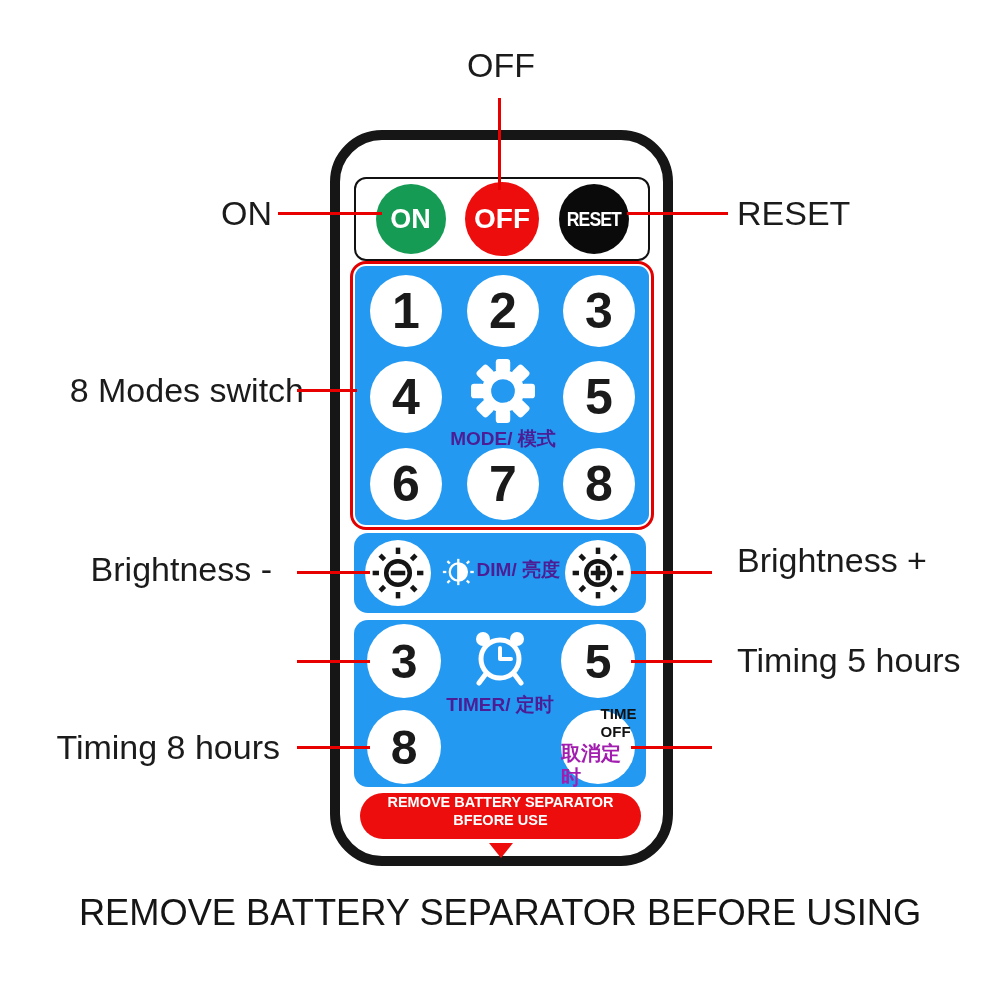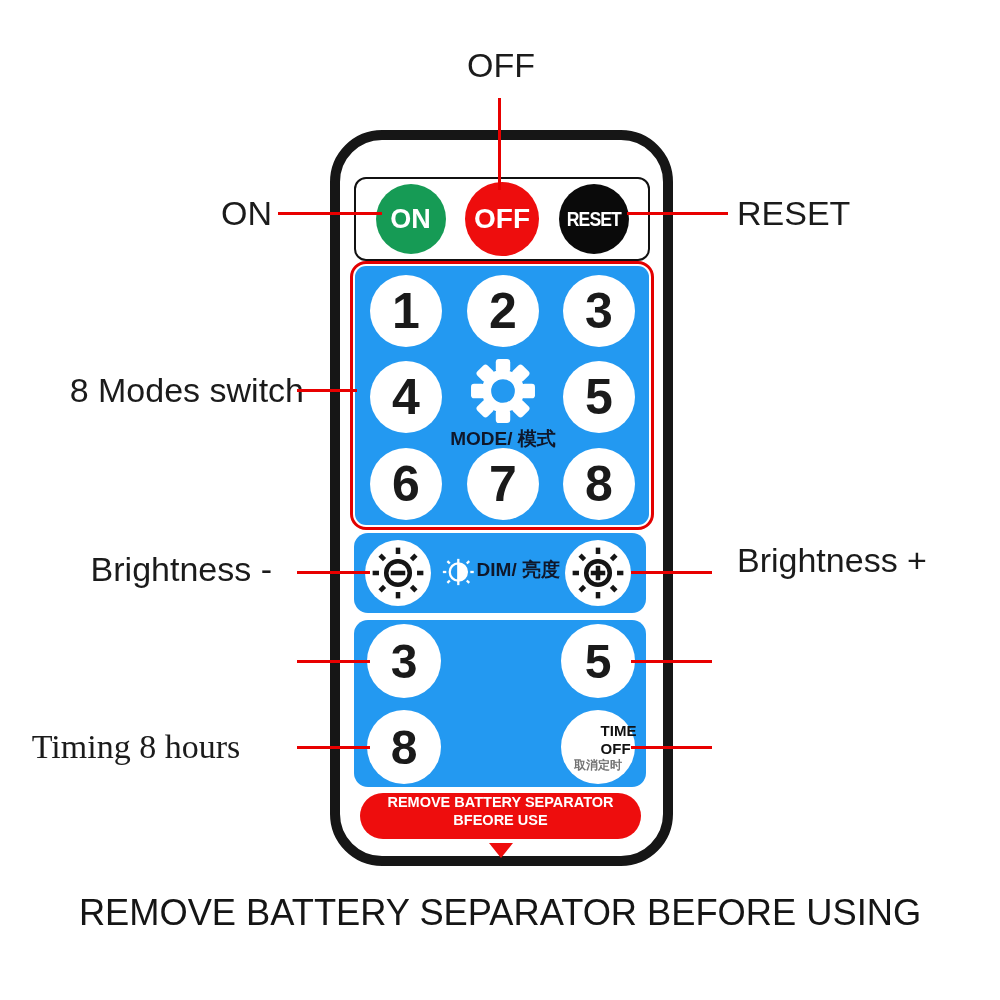--- a/index.html
+++ b/index.html
@@ -9,21 +9,21 @@
   
   .callout{position:absolute;font-size:34px;color:#1b1b1b;white-space:nowrap;}
   .co-off{left:440px;top:46px;width:122px;text-align:center;}
   .co-on{left:0px;top:194px;width:272px;text-align:right;}
   .co-reset{left:737px;top:194px;}
   .co-modes{left:0px;top:371px;width:272px;text-align:right;margin-left:32px;}
   .co-bminus{left:0px;top:550px;width:272px;text-align:right;}
   .co-bplus{left:737px;top:541px;}
   .co-t3{left:0px;top:642px;width:272px;text-align:right;}
   .co-t5{left:737px;top:641px;}
-  .co-t8{left:0px;top:728px;width:272px;text-align:center;font-family:Liberation Serif, serif;}
+  .co-t8{left:8px;top:728px;width:272px;text-align:right;}
   .co-timeless{left:737px;top:727px;}
 
   
   .line{position:absolute;background:#e80000;z-index:5;}
   .line.h{height:3px;}
   .line.v{width:3px;}
 
   
   .remote{position:absolute;left:330px;top:130px;width:323px;height:716px;
           background:#fff;border:10px solid #161616;border-radius:52px;z-index:2;}
@@ -42,39 +42,39 @@
               border:3px solid #e30000;border-radius:16px;background:#fff;padding:2px;}
   .mode-blue{position:relative;width:100%;height:100%;background:#2399f1;border-radius:11px;}
   .mcircle{position:absolute;width:72px;height:72px;border-radius:50%;background:#fff;
            display:flex;align-items:center;justify-content:center;
            font-size:50px;font-weight:600;color:#1a1a1a;}
   .m-c0{left:15px;top:9px;} .m-c1{left:112px;top:9px;} .m-c2{left:208px;top:9px;}
   .m-c3{left:15px;top:95px;} .m-c4{left:208px;top:95px;}
   .m-c5{left:15px;top:182px;} .m-c6{left:112px;top:182px;} .m-c7{left:208px;top:182px;}
   .mode-center{position:absolute;left:88px;top:92px;width:120px;height:110px;
                display:flex;flex-direction:column;align-items:center;}
-  .blue-label{color:#0f172a;font-size:19px;font-weight:600;white-space:nowrap;margin-top:2px;}
+  .blue-label{color:#4c1d95;font-size:19px;font-weight:600;white-space:nowrap;margin-top:2px;}
 
   .dim-panel{position:absolute;left:14px;top:393px;width:292px;height:80px;
              background:#2399f1;border-radius:14px;}
   .dcircle{position:absolute;width:66px;height:66px;border-radius:50%;background:#fff;
            display:flex;align-items:center;justify-content:center;}
   .d-minus{left:11px;top:7px;} .d-plus{left:211px;top:7px;}
   .dim-center{position:absolute;left:86px;top:0px;width:120px;height:80px;
               display:flex;flex-direction:row;align-items:center;}
 
   .timer-panel{position:absolute;left:14px;top:480px;width:292px;height:167px;
                background:#2399f1;border-radius:14px;}
   .tcircle{position:absolute;width:74px;height:74px;border-radius:50%;background:#fff;
            display:flex;align-items:center;justify-content:center;
            font-size:48px;font-weight:600;color:#1a1a1a;}
   .t-3{left:13px;top:4px;} .t-5{left:207px;top:4px;} .t-8{left:13px;top:90px;}
   .t-off{left:207px;top:90px;flex-direction:column;font-size:15px;}
   .t-off .l1{font-weight:bold;font-size:15px;color:#111;line-height:1.2;margin-left:41px;}
-  .t-off .l2{font-weight:600;font-size:12px;color:#737373;line-height:1.2;}
+  .t-off .l2{font-weight:600;font-size:20px;color:#a21caf;line-height:1.2;}
   .timer-center{position:absolute;left:86px;top:6px;width:120px;height:130px;
                 display:flex;flex-direction:column;align-items:center;}
 
   .warn-label{position:absolute;left:20px;top:653px;width:281px;height:46px;
               background:#ee0d0d;border-radius:23px;color:#fff;text-align:center;
               display:flex;flex-direction:column;}
   .warn-l1{font-size:14.5px;font-weight:bold;letter-spacing:0px;line-height:1.25;}
   .warn-l2{font-size:17px;font-weight:600;letter-spacing:3px;line-height:1.2;}
   .warn-arrow{position:absolute;left:149px;top:703px;width:0;height:0;
               border-left:12px solid transparent;border-right:12px solid transparent;
@@ -181,20 +181,31 @@
     </div>
 
     <div class="timer-panel">
       <div class="tcircle t-3">3</div>
       <div class="tcircle t-5">5</div>
       <div class="tcircle t-8">8</div>
       <div class="tcircle t-off">
         <div class="l1">TIME OFF</div>
         <div class="l2">取消定时</div>
       </div>
+      <div class="timer-center">
+        <svg class="icon" width="64" height="64" viewBox="0 0 64 64">
+          <circle cx="15" cy="13" r="7" fill="#ffffff"></circle>
+          <circle cx="49" cy="13" r="7" fill="#ffffff"></circle>
+          <line x1="17" y1="49" x2="11" y2="57" stroke="#ffffff" stroke-width="5" stroke-linecap="round"></line>
+          <line x1="47" y1="49" x2="53" y2="57" stroke="#ffffff" stroke-width="5" stroke-linecap="round"></line>
+          <circle cx="32" cy="33" r="19" fill="#2399f1" stroke="#ffffff" stroke-width="5"></circle>
+          <path d="M32 33 V22 M32 33 H43" stroke="#ffffff" stroke-width="4" fill="none" stroke-linecap="round"></path>
+        </svg>
+        <div class="blue-label">TIMER/ 定时</div>
+      </div>
     </div>
 
     <div class="warn-label">
       <div class="warn-l1">REMOVE BATTERY SEPARATOR BFEORE USE</div>
     </div>
     <div class="warn-arrow"></div>
   </div>
 
   <div class="line v" style="left:498px;top:98px;height:92px;"></div>
   <div class="line h" style="left:278px;top:212px;width:104px;"></div>
@@ -206,16 +217,17 @@
   <div class="line h" style="left:631px;top:660px;width:81px;"></div>
   <div class="line h" style="left:297px;top:746px;width:73px;"></div>
   <div class="line h" style="left:631px;top:746px;width:81px;"></div>
 
   <div class="callout co-off">OFF</div>
   <div class="callout co-on">ON</div>
   <div class="callout co-reset">RESET</div>
   <div class="callout co-modes">8 Modes switch</div>
   <div class="callout co-bplus">Brightness +</div>
   <div class="callout co-bminus">Brightness -</div>
+  <div class="callout co-t5">Timing 5 hours</div>
   <div class="callout co-t8">Timing 8 hours</div>
 
   <div class="caption">REMOVE BATTERY SEPARATOR BEFORE USING</div>
 </div>
 
 </body></html>

